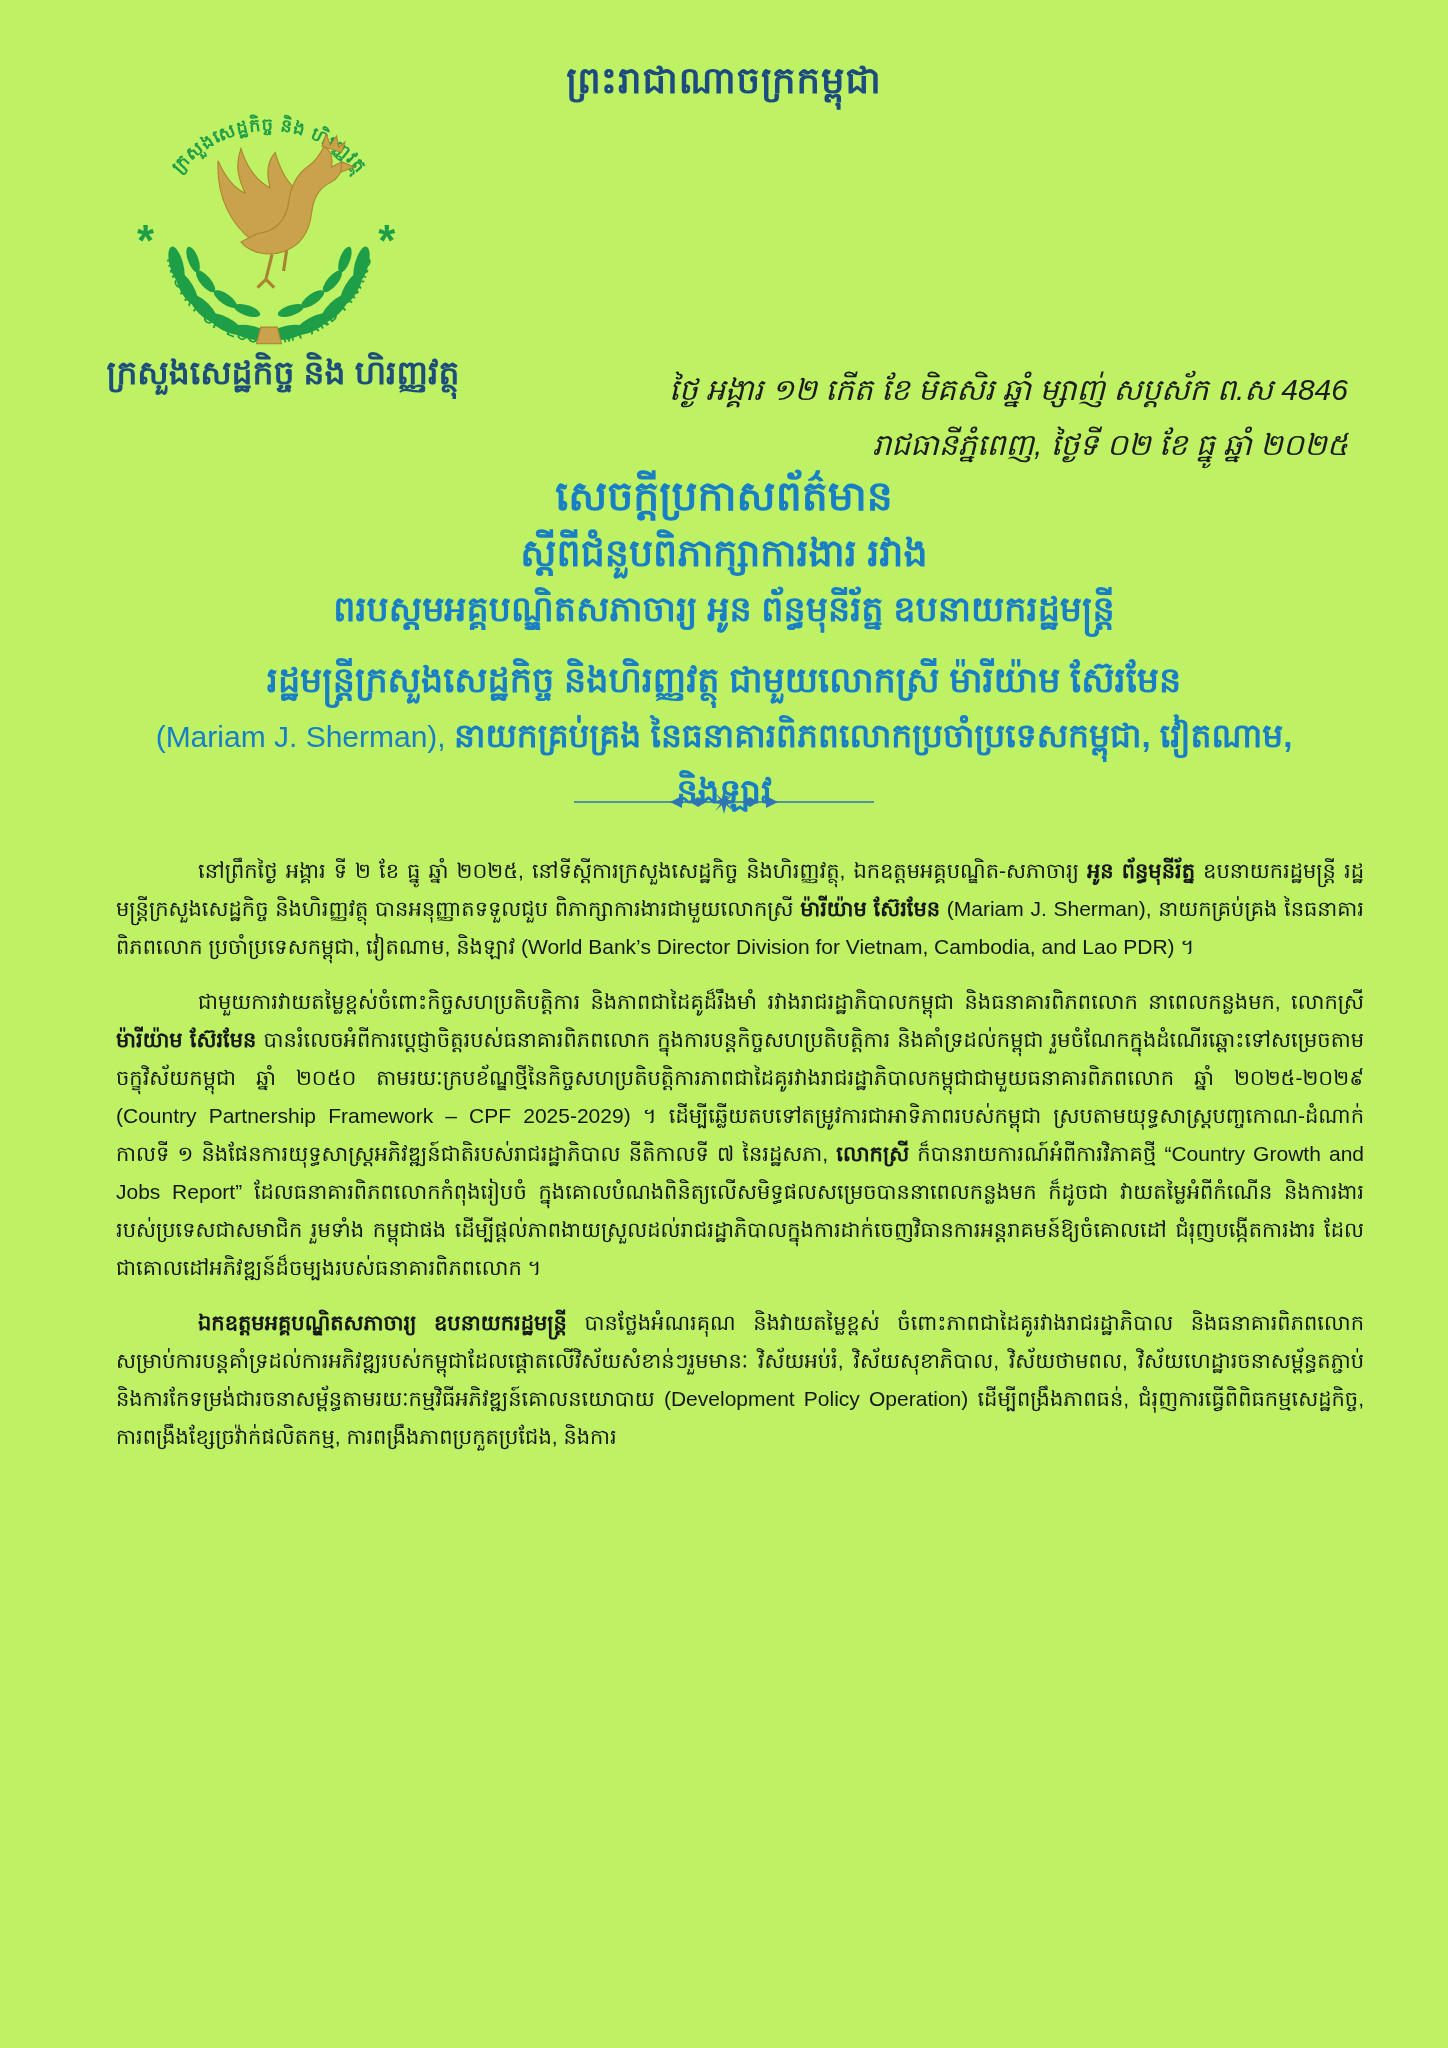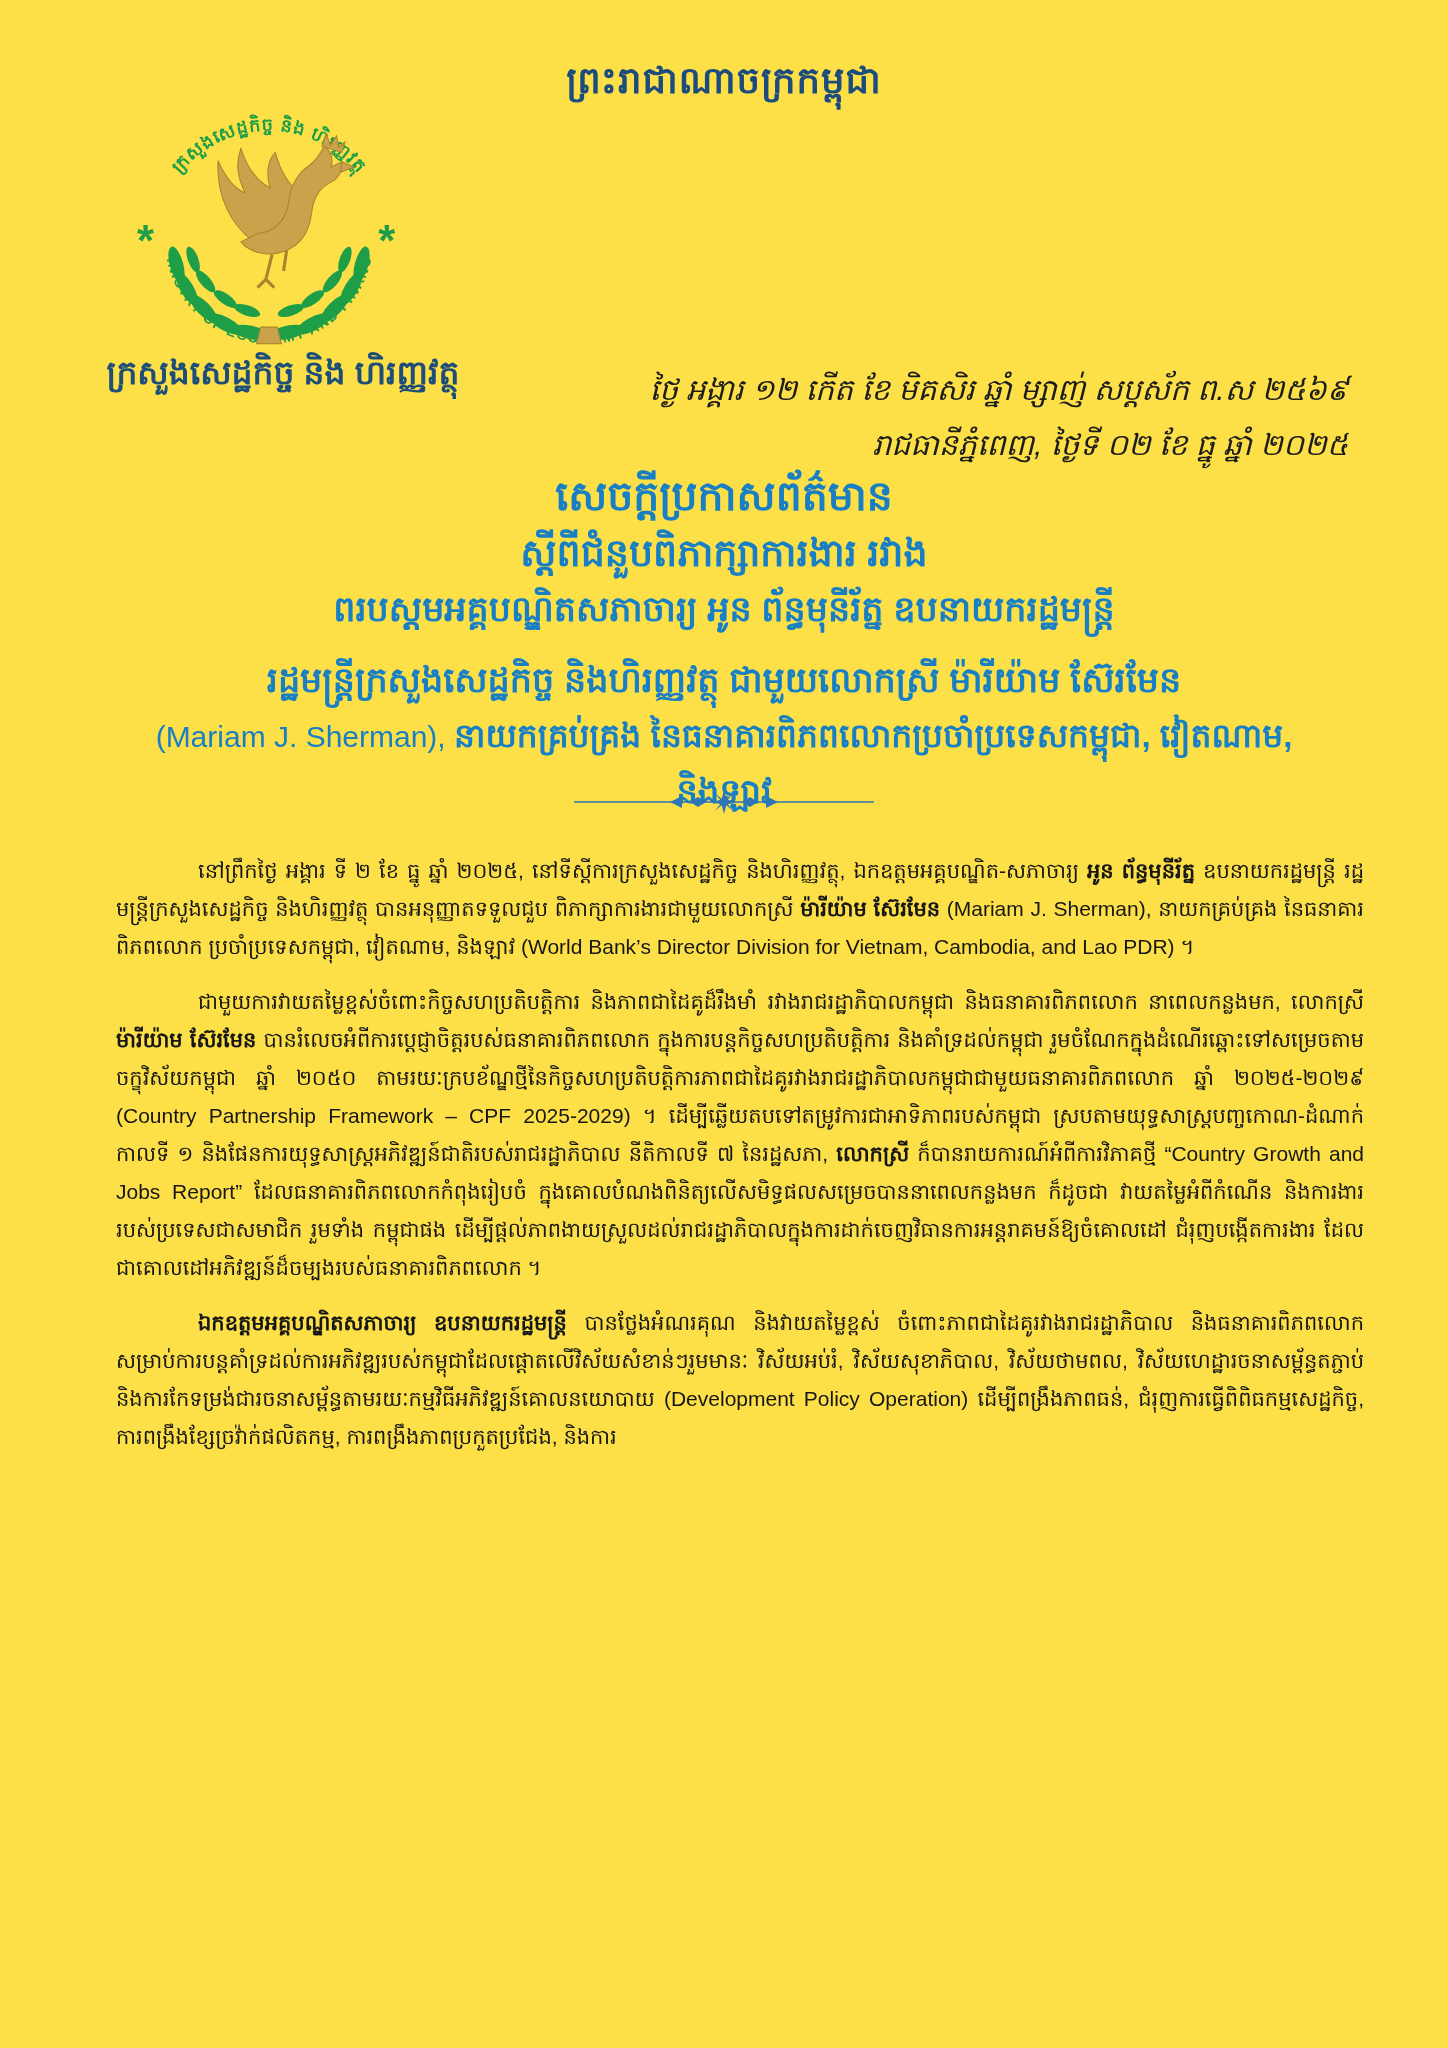--- a/index.html
+++ b/index.html
@@ -1,19 +1,19 @@
 <!DOCTYPE html>
 <html><head>
 <meta charset="utf-8">
 <style>
   html,body{margin:0;padding:0;background:#ffffff;}
   .page{
     position:relative;
     width:1448px;height:2048px;
-    background:#fde047;
+    background:#bef264;
     overflow:hidden;
     font-family:"Liberation Sans",sans-serif;
     -webkit-font-smoothing:antialiased;
   }
   
   .kingdom{
     position:absolute;top:52px;left:0;width:1448px;
     text-align:center;color:#1c4b7e;font-weight:700;
   }
   .kingdom .k1{font-size:37px;line-height:58px;letter-spacing:1px;}
@@ -113,21 +113,21 @@
           <ellipse cx="114" cy="214" rx="13" ry="5" transform="rotate(18 114 214)"></ellipse>
         </g>
         <polygon points="127,230 143,230 147,246 123,246" fill="#c9a24b" stroke="#a9832f"></polygon>
       </g>
     </svg>
   </div>
 
   <div class="ministry-name">ក្រសួងសេដ្ឋកិច្ច និង ហិរញ្ញវត្ថុ</div>
 
   <div class="dateline">
-    <div>ថ្ងៃ អង្គារ ១២ កើត ខែ មិគសិរ ឆ្នាំ ម្សាញ់ សប្ដស័ក ព.ស ២៥៦៩</div>
+    <div>ថ្ងៃ អង្គារ ១២ កើត ខែ មិគសិរ ឆ្នាំ ម្សាញ់ សប្ដស័ក ព.ស 4846</div>
     <div>រាជធានីភ្នំពេញ, ថ្ងៃទី ០២ ខែ ធ្នូ ឆ្នាំ ២០២៥</div>
   </div>
 
   <div class="title-block">
     <div class="t1">សេចក្ដីប្រកាសព័ត៌មាន</div>
     <div class="t2">ស្ដីពីជំនួបពិភាក្សាការងារ រវាង</div>
     <div class="t3">ពរបស្ដមអគ្គបណ្ឌិតសភាចារ្យ អូន ព័ន្ធមុនីរ័ត្ន ឧបនាយករដ្ឋមន្ត្រី</div>
     <div class="t4">រដ្ឋមន្ត្រីក្រសួងសេដ្ឋកិច្ច និងហិរញ្ញវត្ថុ ជាមួយលោកស្រី ម៉ារីយ៉ាម ស៊ែរមែន</div>
     <div class="t5"><span class="latin">(Mariam J. Sherman), </span><span>នាយកគ្រប់គ្រង នៃធនាគារពិភពលោកប្រចាំប្រទេសកម្ពុជា, វៀតណាម,</span></div>
     <div class="t6">និងឡាវ</div>

